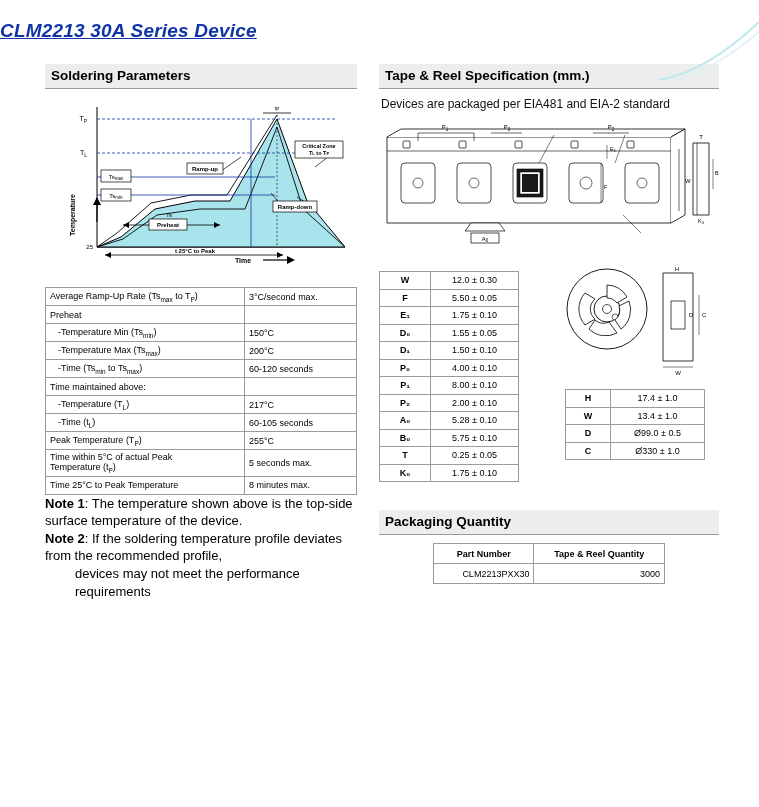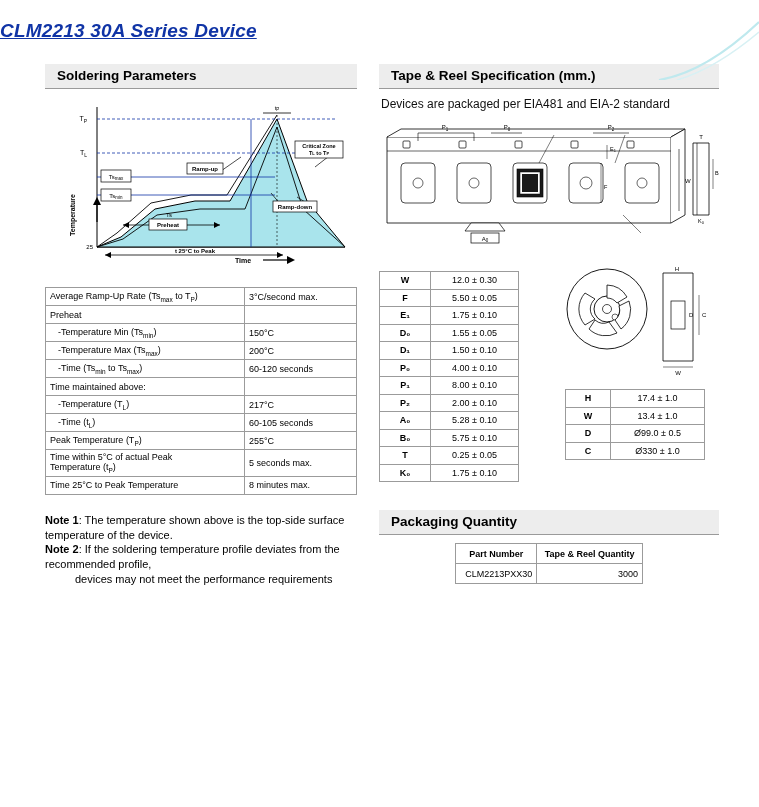--- a/index.html
+++ b/index.html
@@ -46,21 +46,21 @@
     gap: 22px;
   }
   .col-left { width: 315px; }
   .col-right { width: 340px; }
 
   .section-head {
     background: #EDEDED;
     border-bottom: 1.5px solid #9a9a9a;
     font-size: 13.5px;
     font-weight: bold;
-    padding: 4px 6px 5px 12px;
+    padding: 4px 6px 5px 6px;
     margin-bottom: 8px;
   }
   .note-line {
     font-size: 12px;
     color: #111;
     margin: 6px 0 8px 2px;
   }
 
   
   .reflow-wrap {
@@ -83,43 +83,43 @@
     vertical-align: middle;
   }
   .tbl-soldering {
     width: 312px;
   }
   .tbl-soldering td:first-child { width: 182px; }
   .tbl-soldering td { height: 13px; }
   .indent { padding-left: 12px !important; }
 
   .notes {
-    font-size: 11px;
+    font-size: 13px;
     line-height: 1.35;
-    margin-top: 18px;
+    margin-top: 0;
   }
   .notes b { font-weight: bold; }
   .notes .n-ind { padding-left: 30px; display: block; }
 
   
   .tbl-tape {
     width: 152px;
     margin-top: 6px;
   }
   .tbl-tape td { text-align: center; height: 12.5px; }
   .tbl-tape td:first-child { width: 42px; font-weight: bold; }
 
   .tbl-reel {
     width: 140px;
   }
   .tbl-reel td { text-align: center; height: 12.5px; }
   .tbl-reel td:first-child { width: 36px; font-weight: bold; }
 
   .tbl-pack {
-    width: 188px;
+    width: 232px;
     margin: 8px auto 0 auto;
   }
   .tbl-pack th {
     text-align: center;
     font-weight: bold;
     font-size: 9px;
     height: 15px;
     background: #fff;
   }
   .tbl-pack td { text-align: right; height: 15px; }

